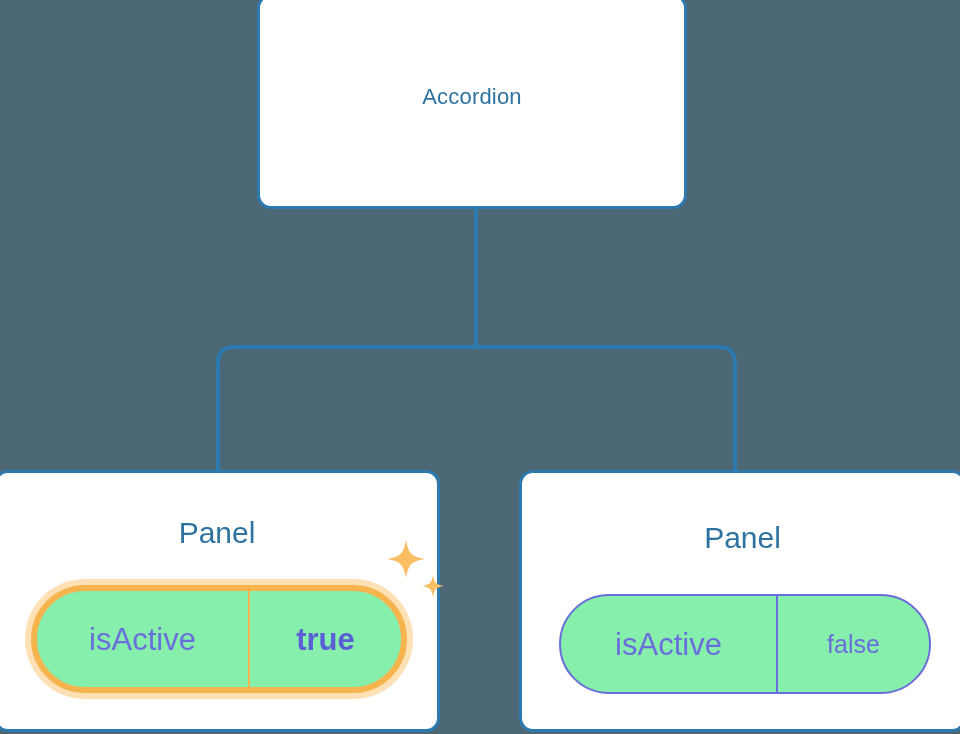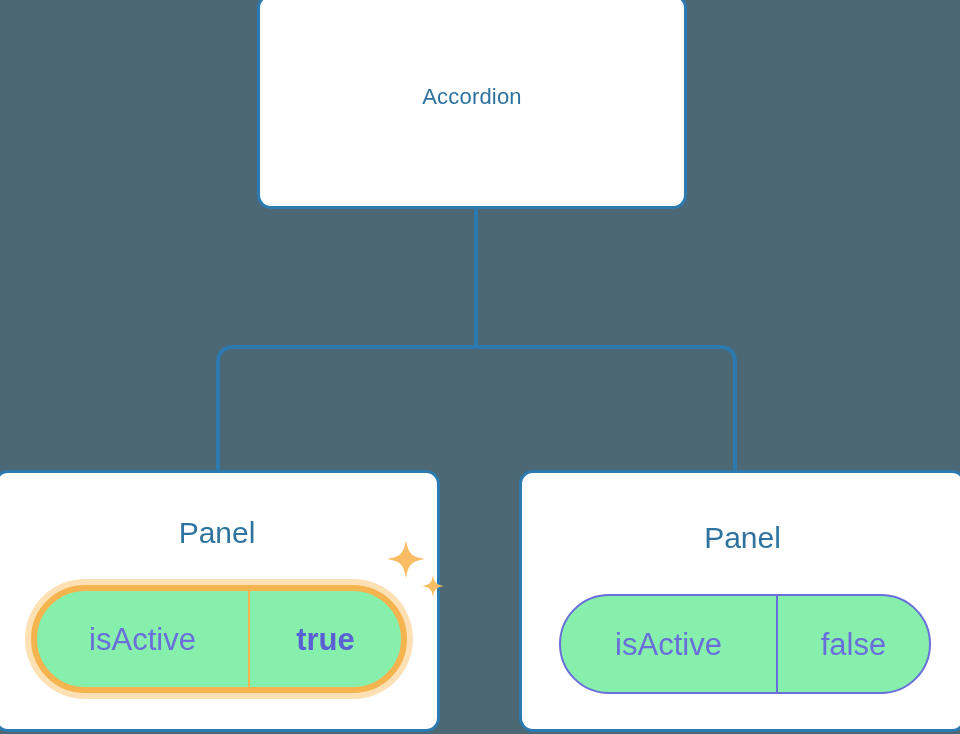--- a/index.html
+++ b/index.html
@@ -112,21 +112,21 @@
     border: 2px solid #6a6edb;
   }
   .pill-wrap.plain .pill-key {
     flex: 0 0 217px;
     font-size: 31px;
     color: #6a6edb;
     border-right: 2px solid #6a6edb;
   }
   .pill-wrap.plain .pill-val {
     flex: 1 1 auto;
-    font-size: 31px;
+    font-size: 25px;
     color: #6a6edb;
   }
 
   
   .pill-wrap.highlight {
     left: 34px;
     top: 112px;
     width: 376px;
     height: 108px;
     border: 6px solid #f6b44e;

